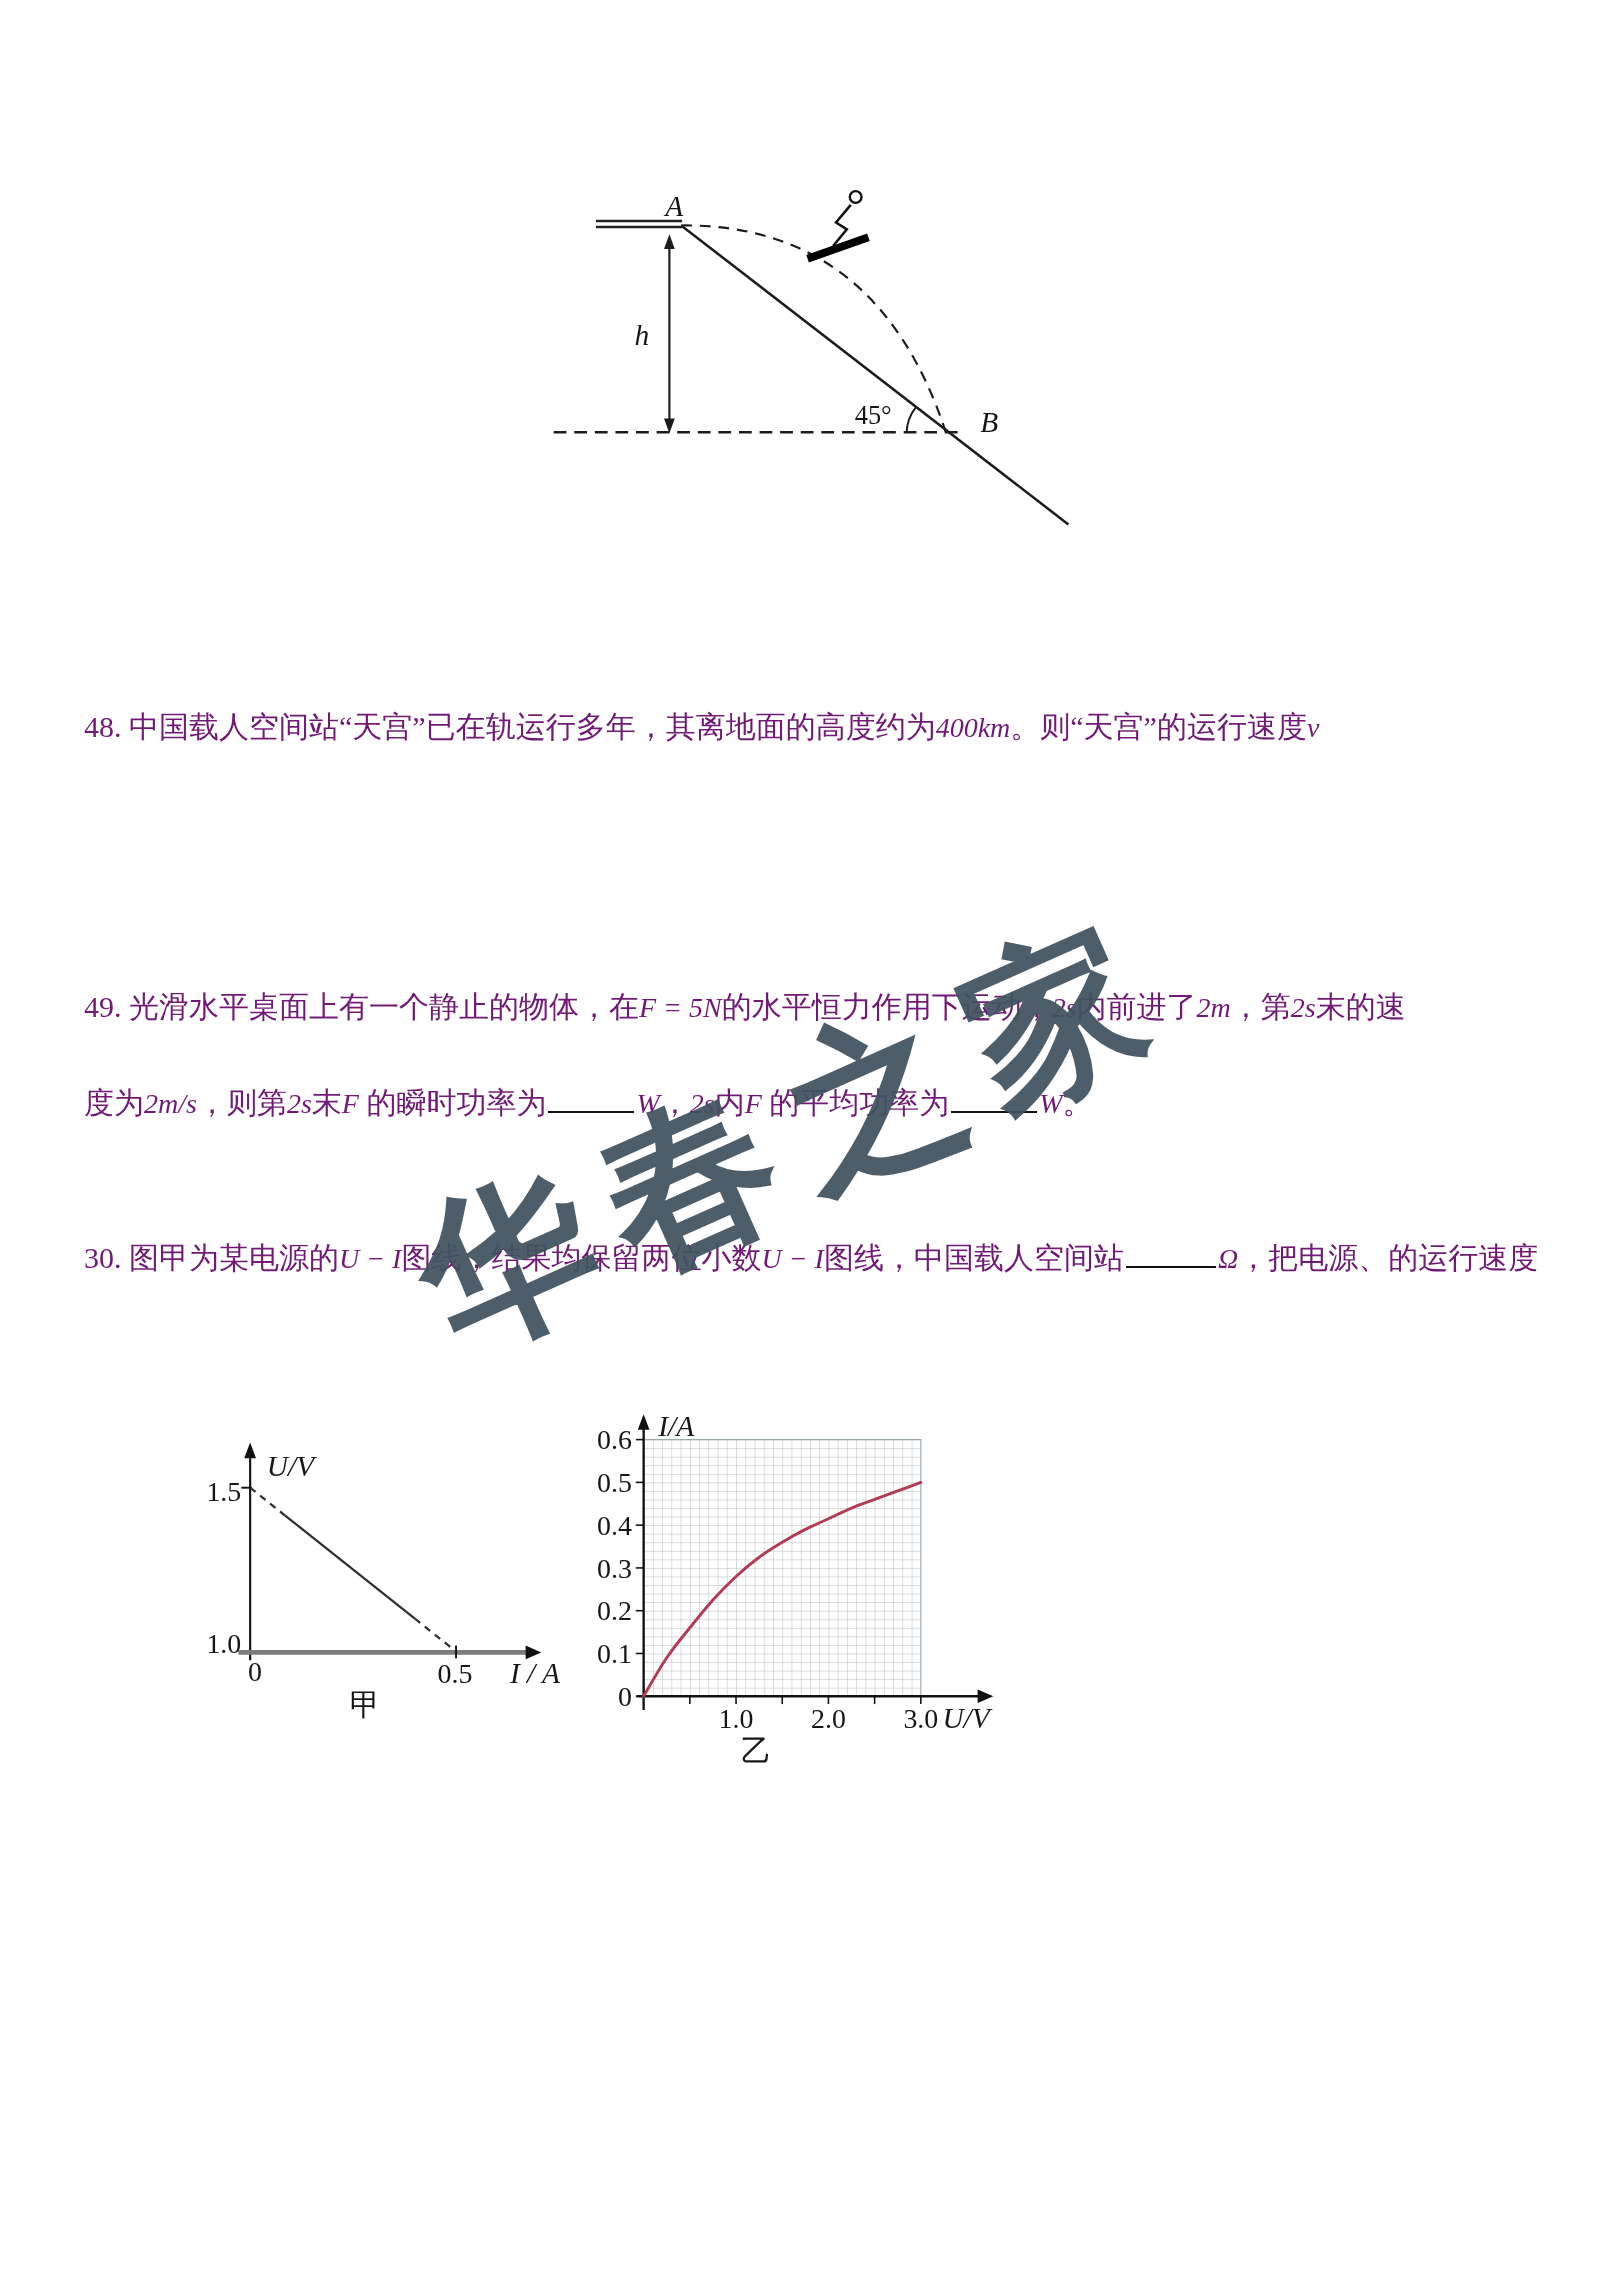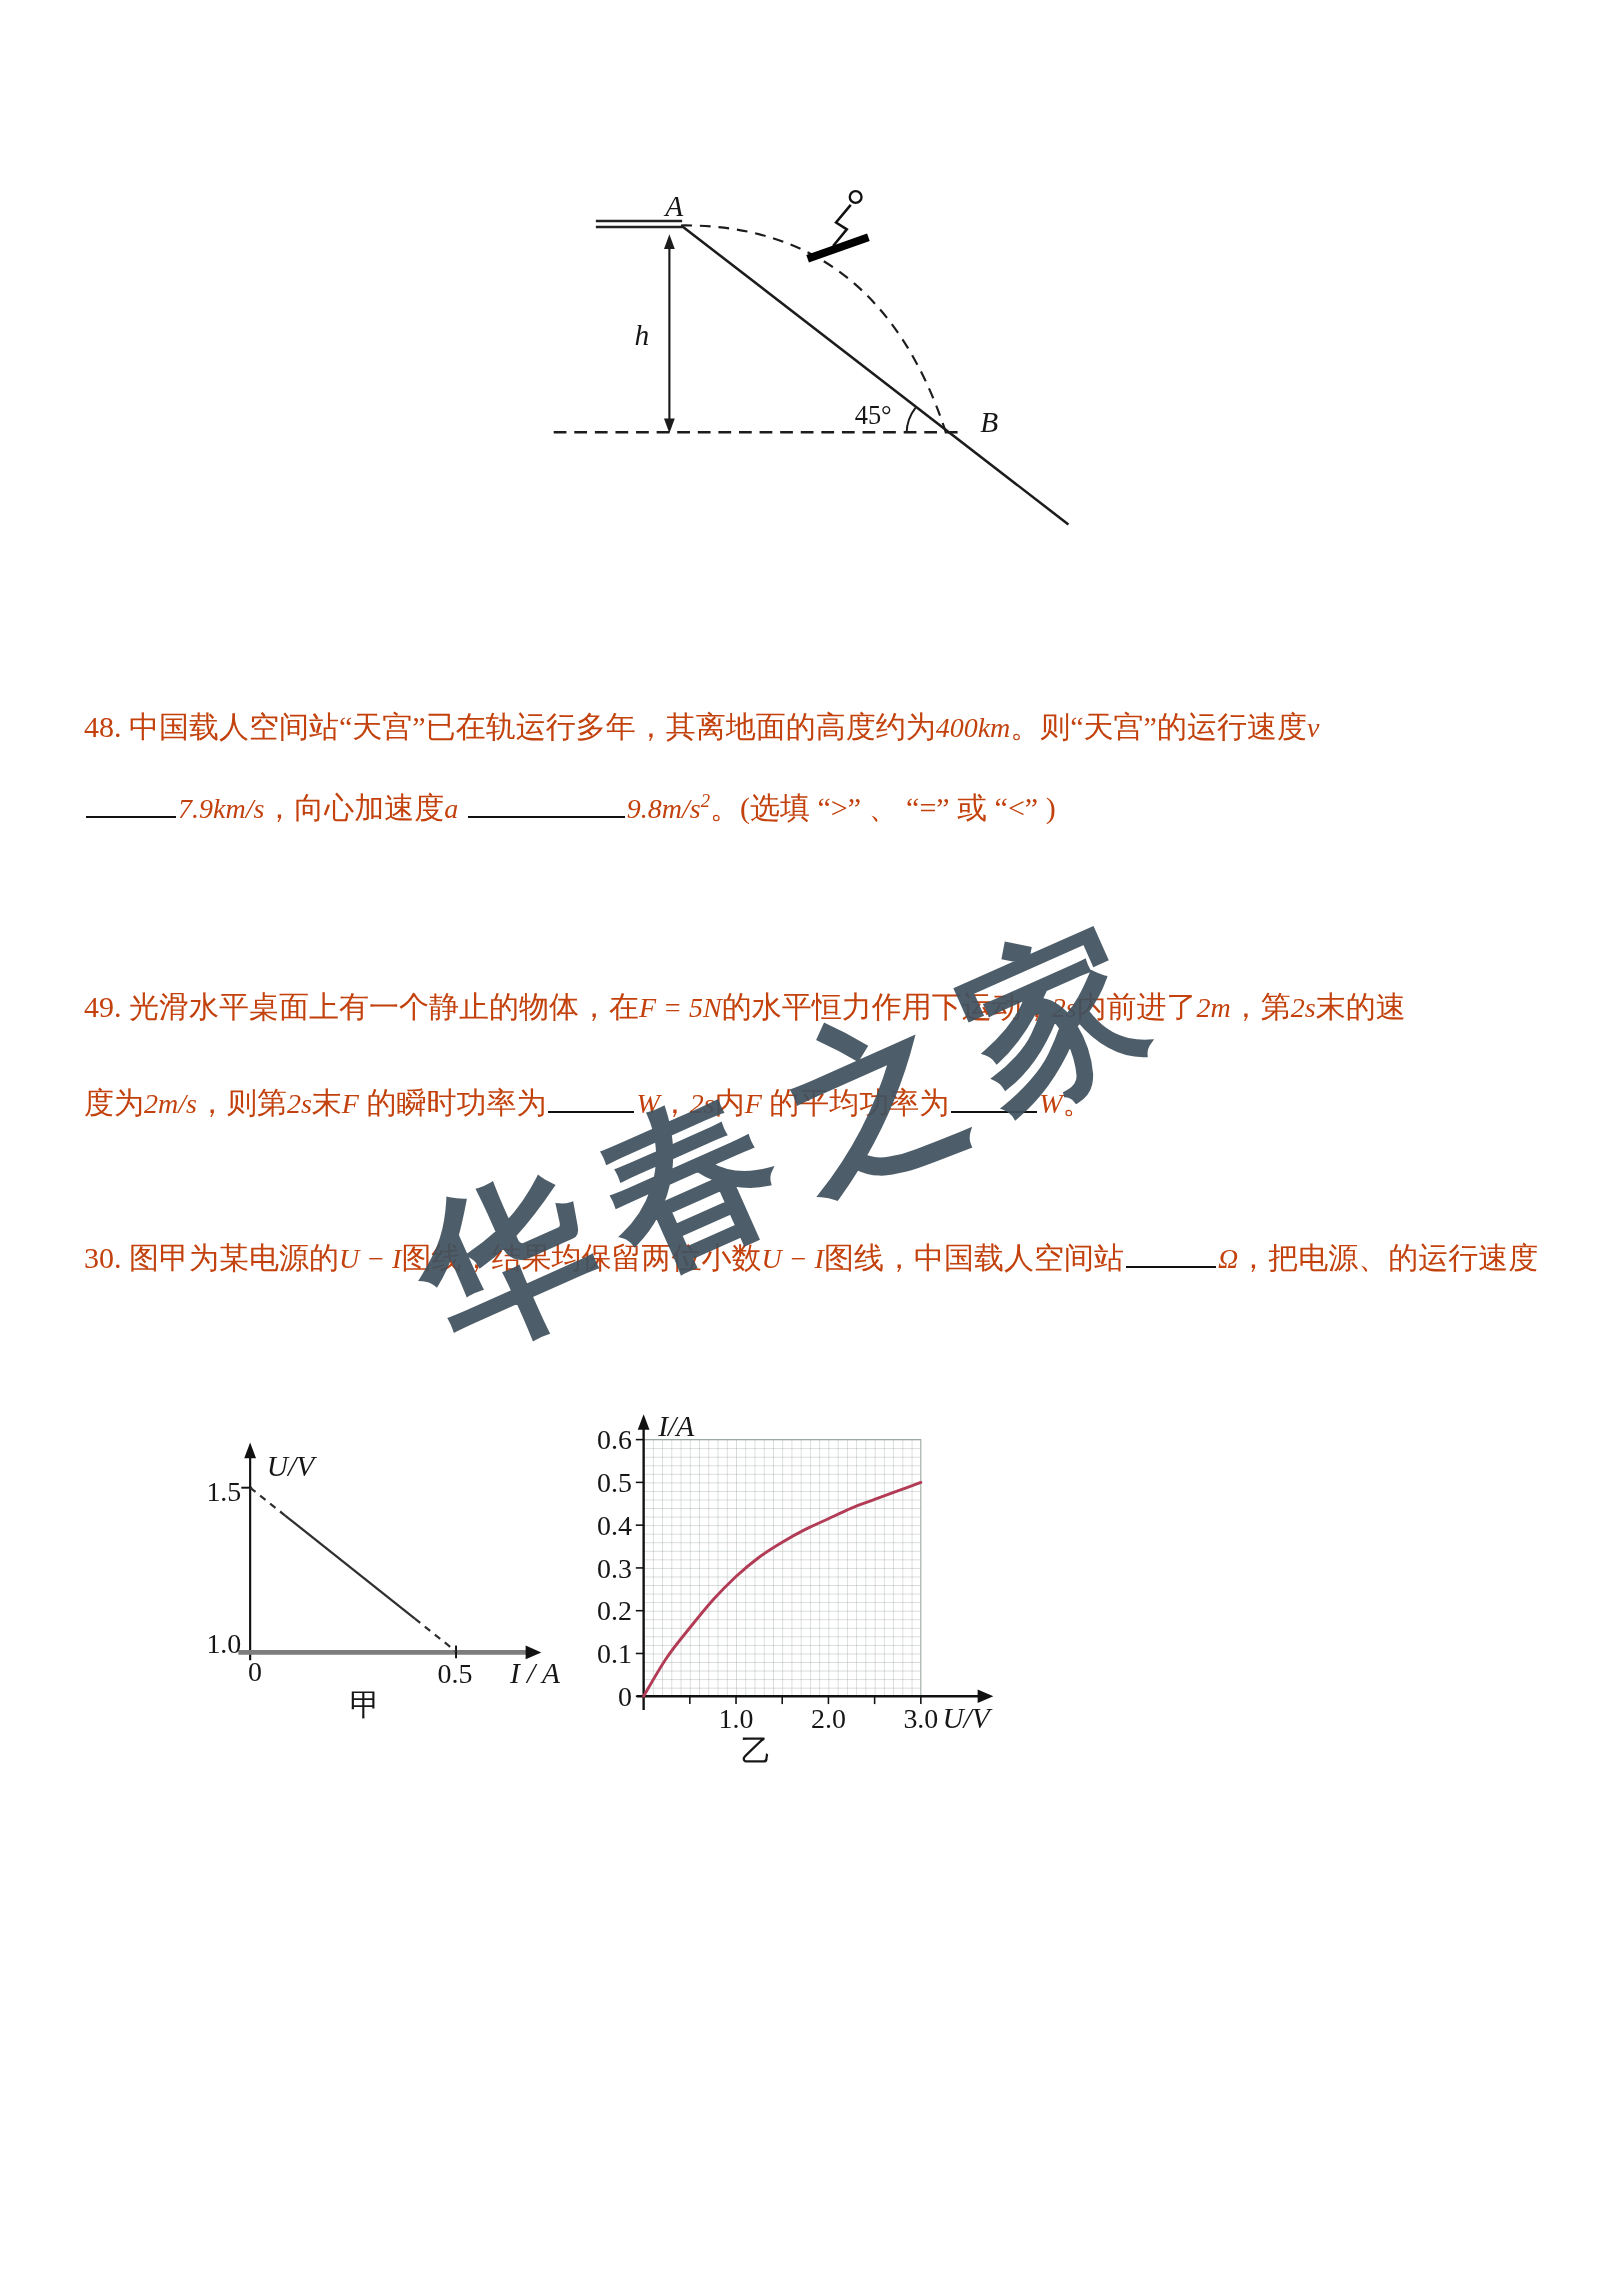--- a/index.html
+++ b/index.html
@@ -1,20 +1,20 @@
 <!DOCTYPE html>
 <html><head>
 <meta charset="utf-8">
 <style>
   html,body{margin:0;padding:0;background:#fff;}
   .page{position:relative;width:1621px;height:2294px;background:#ffffff;overflow:hidden;
         font-family:"Liberation Serif","DejaVu Serif",serif;color:#141414;}
   .fig{position:absolute;overflow:visible;}
   .qline{position:absolute;left:84px;width:1470px;font-size:30px;line-height:45px;
-         white-space:nowrap;color:#c2410c;}
+         white-space:nowrap;color:#701a75;}
   .qline .cn{font-family:"Liberation Serif","DejaVu Serif",serif;}
   .qline .it{font-style:italic;font-size:28px;font-family:"Liberation Serif","DejaVu Serif",serif;}
   .qline sup.sup{font-style:italic;font-size:18.6px;vertical-align:super;}
   .blank{display:inline-block;height:27.4px;border-bottom:2.2px solid #111;margin:0 2px;}
   .watermark{position:absolute;left:794px;top:1137px;z-index:9;pointer-events:none;
              transform:translate(-50%,-50%) rotate(-24deg);
              font-size:172px;letter-spacing:27.4px;font-weight:700;white-space:nowrap;
              opacity:.93;font-family:"DejaVu Serif","Liberation Serif",serif;}
   svg text{fill:#161616;}
   .axlabel{font-style:italic;font-size:30px;font-family:"Liberation Serif","DejaVu Serif",serif;}
@@ -50,21 +50,20 @@
       <line x1="824" y1="264" x2="886" y2="242" stroke="#000" stroke-width="8"></line>
     </g>
 
     <text x="688" y="220" text-anchor="middle" class="axlabel">A</text>
     <text x="655" y="352" text-anchor="middle" class="axlabel">h</text>
     <text x="872" y="433" text-anchor="start" class="deglbl">45°</text>
     <text x="1000" y="441" text-anchor="start" class="axlabel">B</text>
   </svg>
 
   <div class="qline" style="top:704px"><span class="cn">48. 中国载人空间站“天宫”已在轨运行多年，其离地面的高度约为</span><span class="it">400km</span><span class="cn">。则“天宫”的运行速度</span><span class="it">v</span></div>
-  <div class="qline" style="top:778px"><span class="blank" style="width: 90px;"></span><span class="it">7.9km/s</span><span class="cn">，向心加速度</span><span class="it">a</span><span class="cn"> </span><span class="blank" style="width: 157px;"></span><span class="it">9.8m/s</span><sup class="sup">2</sup><span class="cn">。(选填 “&gt;” 、 “=” 或 “&lt;” )</span></div>
   <div class="qline" style="top:984px"><span class="cn">49. 光滑水平桌面上有一个静止的物体，在</span><span class="it">F = 5N</span><span class="cn">的水平恒力作用下运动，</span><span class="it">2s</span><span class="cn">内前进了</span><span class="it">2m</span><span class="cn">，第</span><span class="it">2s</span><span class="cn">末的速</span></div>
   <div class="qline" style="top:1080px"><span class="cn">度为</span><span class="it">2m/s</span><span class="cn">，则第</span><span class="it">2s</span><span class="cn">末</span><span class="it">F</span><span class="cn"> 的瞬时功率为</span><span class="blank" style="width: 86px;"></span><span class="it">W</span><span class="cn">，</span><span class="it">2s</span><span class="cn">内</span><span class="it">F</span><span class="cn"> 的平均功率为</span><span class="blank" style="width: 86px;"></span><span class="it">W</span><span class="cn">。</span></div>
   <div class="qline" style="top:1235px"><span class="cn">30. 图甲为某电源的</span><span class="it">U − I</span><span class="cn">图线，结果均保留两位小数</span><span class="it">U − I</span><span class="cn">图线，中国载人空间站</span><span class="blank" style="width: 90px;"></span><span class="it">Ω</span><span class="cn">，把电源、的运行速度</span></div>
 
   <svg class="fig" id="chart-jia" viewBox="160 1445 460 320" style="left:157px;top:1416px;width:451px;height:314px">
 
     <line x1="255" y1="1694" x2="255" y2="1482" stroke="#111" stroke-width="2.2"></line>
     <polygon points="255,1472 249,1488 261,1488" fill="#111"></polygon>
     <line x1="243" y1="1686" x2="538" y2="1686" stroke="#7d7d7d" stroke-width="5"></line>
     <polygon points="552,1686 536,1679 536,1693" fill="#111"></polygon>

